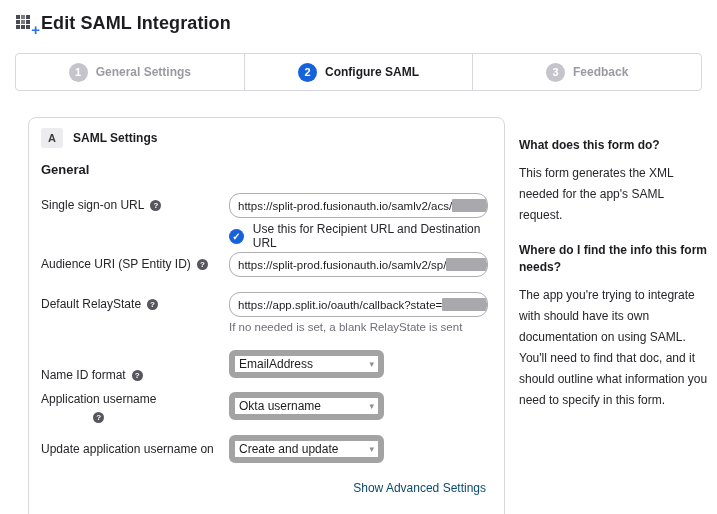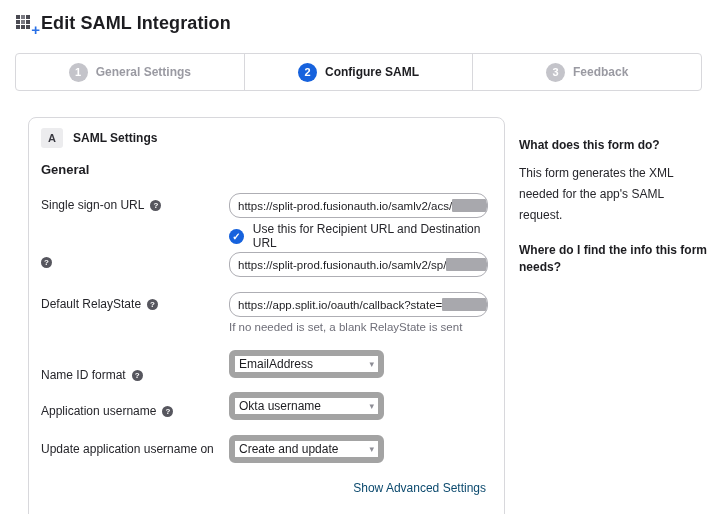--- a/index.html
+++ b/index.html
@@ -125,20 +125,21 @@
       <span>https://split-prod.fusionauth.io/samlv2/acs/</span>
       <span class="redacted" style="width:100px;"></span>
     </div>
 
     <div class="checkbox-row" style="top:104px;">
       <span class="checkbox">✓</span>
       <span class="checkbox-label">Use this for Recipient URL and Destination URL</span>
     </div>
 
     <div class="field-label" style="top:139px;">
+      <span>Audience URI (SP Entity ID)</span>
       <span class="help-icon">?</span>
     </div>
     <div class="text-input" style="top:134px;">
       <span>https://split-prod.fusionauth.io/samlv2/sp/</span>
       <span class="redacted" style="width:63px;"></span>
 
     </div>
 
     <div class="field-label" style="top:179px;">
       <span>Default RelayState</span>
@@ -152,21 +153,21 @@
 
     <div class="field-label" style="top:250px;">
       <span>Name ID format</span>
       <span class="help-icon">?</span>
     </div>
     <div class="select-box" style="top:232px;">
       <span>EmailAddress</span>
       <span class="select-caret">▾</span>
     </div>
 
-    <div class="field-label" style="top:286px;">
+    <div class="field-label" style="top:274px;flex-direction:column;">
       <span>Application username</span>
       <span class="help-icon">?</span>
     </div>
     <div class="select-box" style="top:274px;">
       <span>Okta username</span>
       <span class="select-caret">▾</span>
     </div>
 
     <div class="field-label" style="top:324px;">
       <span>Update application username on</span>
@@ -176,15 +177,16 @@
       <span class="select-caret">▾</span>
     </div>
 
     <div class="advanced-link">Show Advanced Settings</div>
   </div>
 
   <div class="help-panel">
     <div class="help-heading">What does this form do?</div>
     <div class="help-body">This form generates the XML needed for the app's SAML request.</div>
     <div class="help-heading">Where do I find the info this form needs?</div>
+    <div class="help-body">The app you're trying to integrate with should have its own documentation on using SAML. You'll need to find that doc, and it should outline what information you need to specify in this form.</div>
   </div>
 
 </div>
 
 </body></html>

